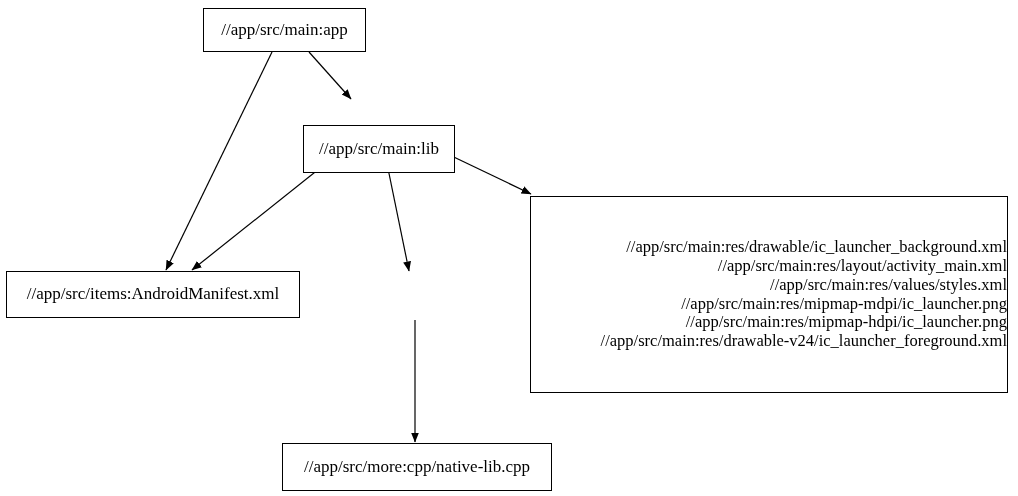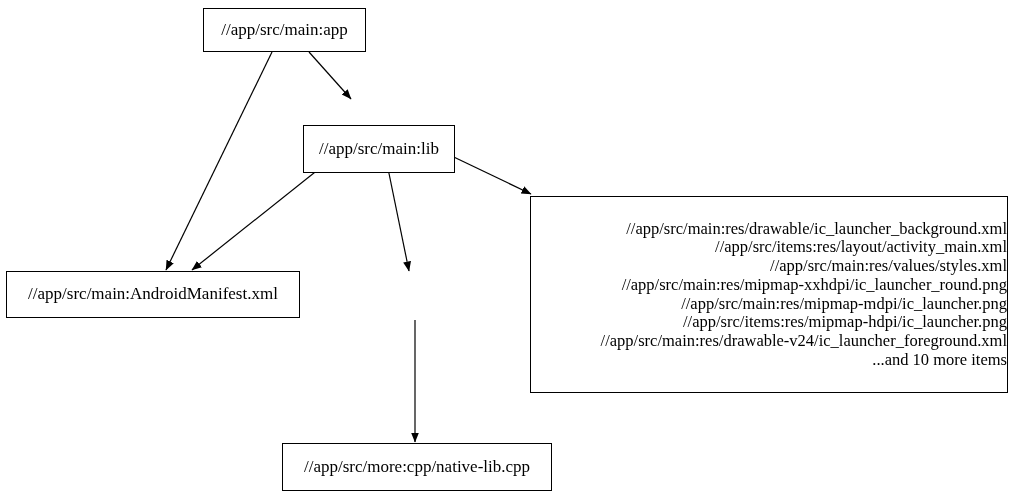--- a/index.html
+++ b/index.html
@@ -80,32 +80,30 @@
 
   <div class="node" id="node-app">
     <span>//app/src/main:app</span>
   </div>
 
   <div class="node" id="node-lib">
     <span>//app/src/main:lib</span>
   </div>
 
   <div class="node" id="node-manifest">
-    <span>//app/src/main:AndroidManifest.xml</span>
+    <span>//app/src/items:AndroidManifest.xml</span>
   </div>
 
 
   <div class="node" id="node-resources">
     <div class="res-line">//app/src/main:res/drawable/ic_launcher_background.xml</div>
-    <div class="res-line">//app/src/items:res/layout/activity_main.xml</div>
+    <div class="res-line">//app/src/main:res/layout/activity_main.xml</div>
     <div class="res-line">//app/src/main:res/values/styles.xml</div>
-    <div class="res-line">//app/src/main:res/mipmap-xxhdpi/ic_launcher_round.png</div>
     <div class="res-line">//app/src/main:res/mipmap-mdpi/ic_launcher.png</div>
-    <div class="res-line">//app/src/items:res/mipmap-hdpi/ic_launcher.png</div>
+    <div class="res-line">//app/src/main:res/mipmap-hdpi/ic_launcher.png</div>
     <div class="res-line">//app/src/main:res/drawable-v24/ic_launcher_foreground.xml</div>
-    <div class="res-line">...and 10 more items</div>
   </div>
 
   <div class="node" id="node-cpp">
     <span>//app/src/more:cpp/native-lib.cpp</span>
   </div>
 
 </div>
 
 </body></html>

